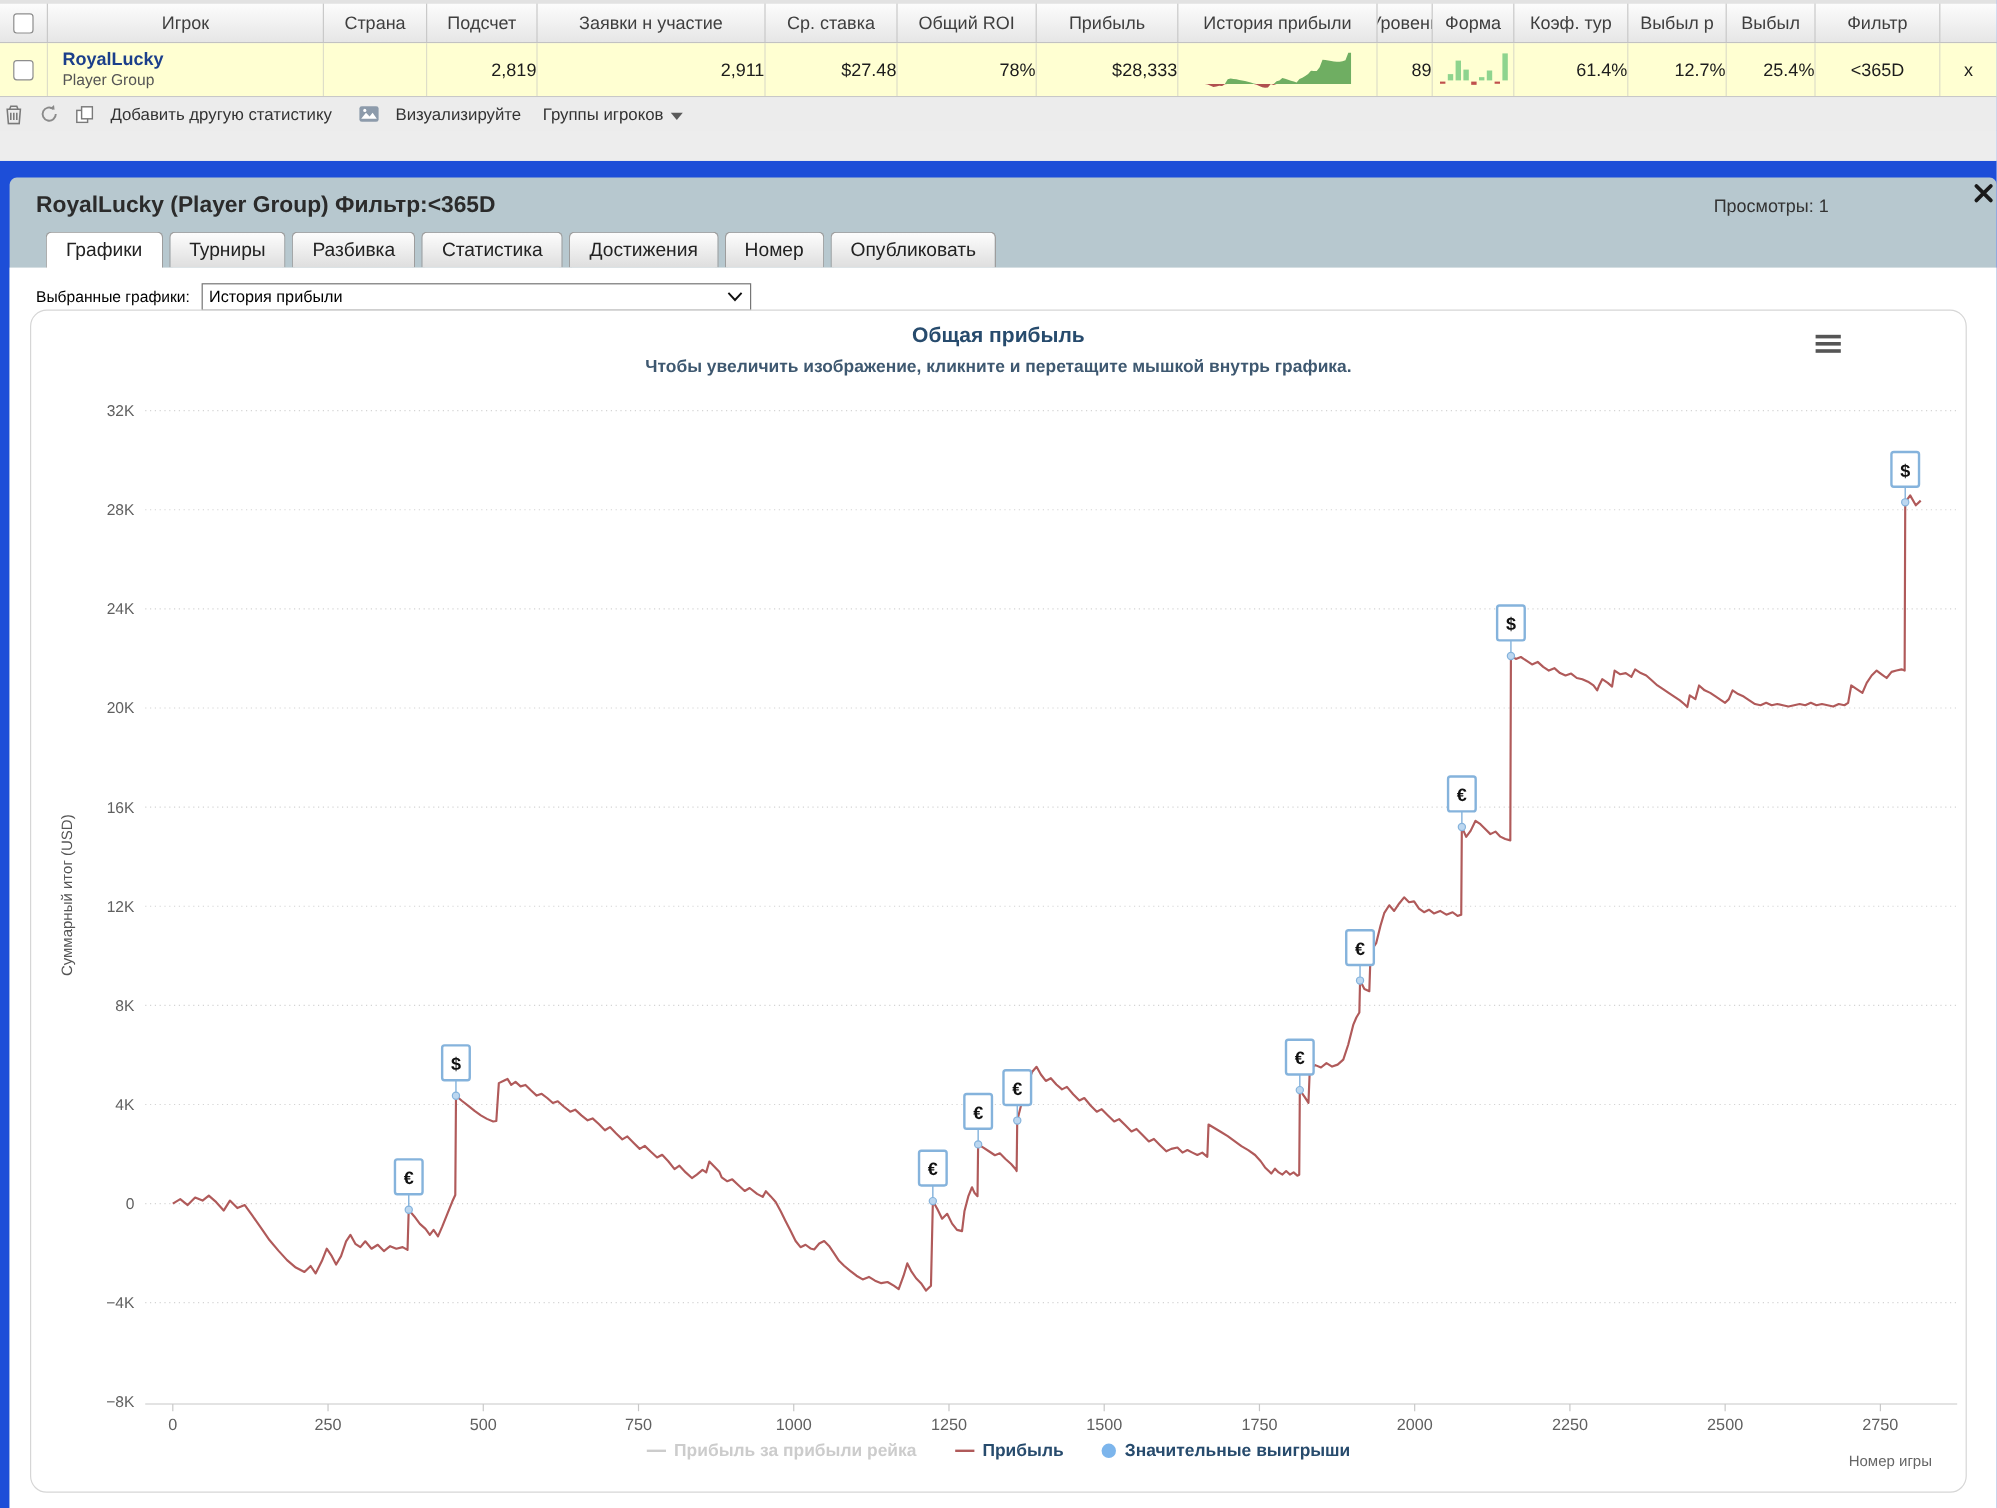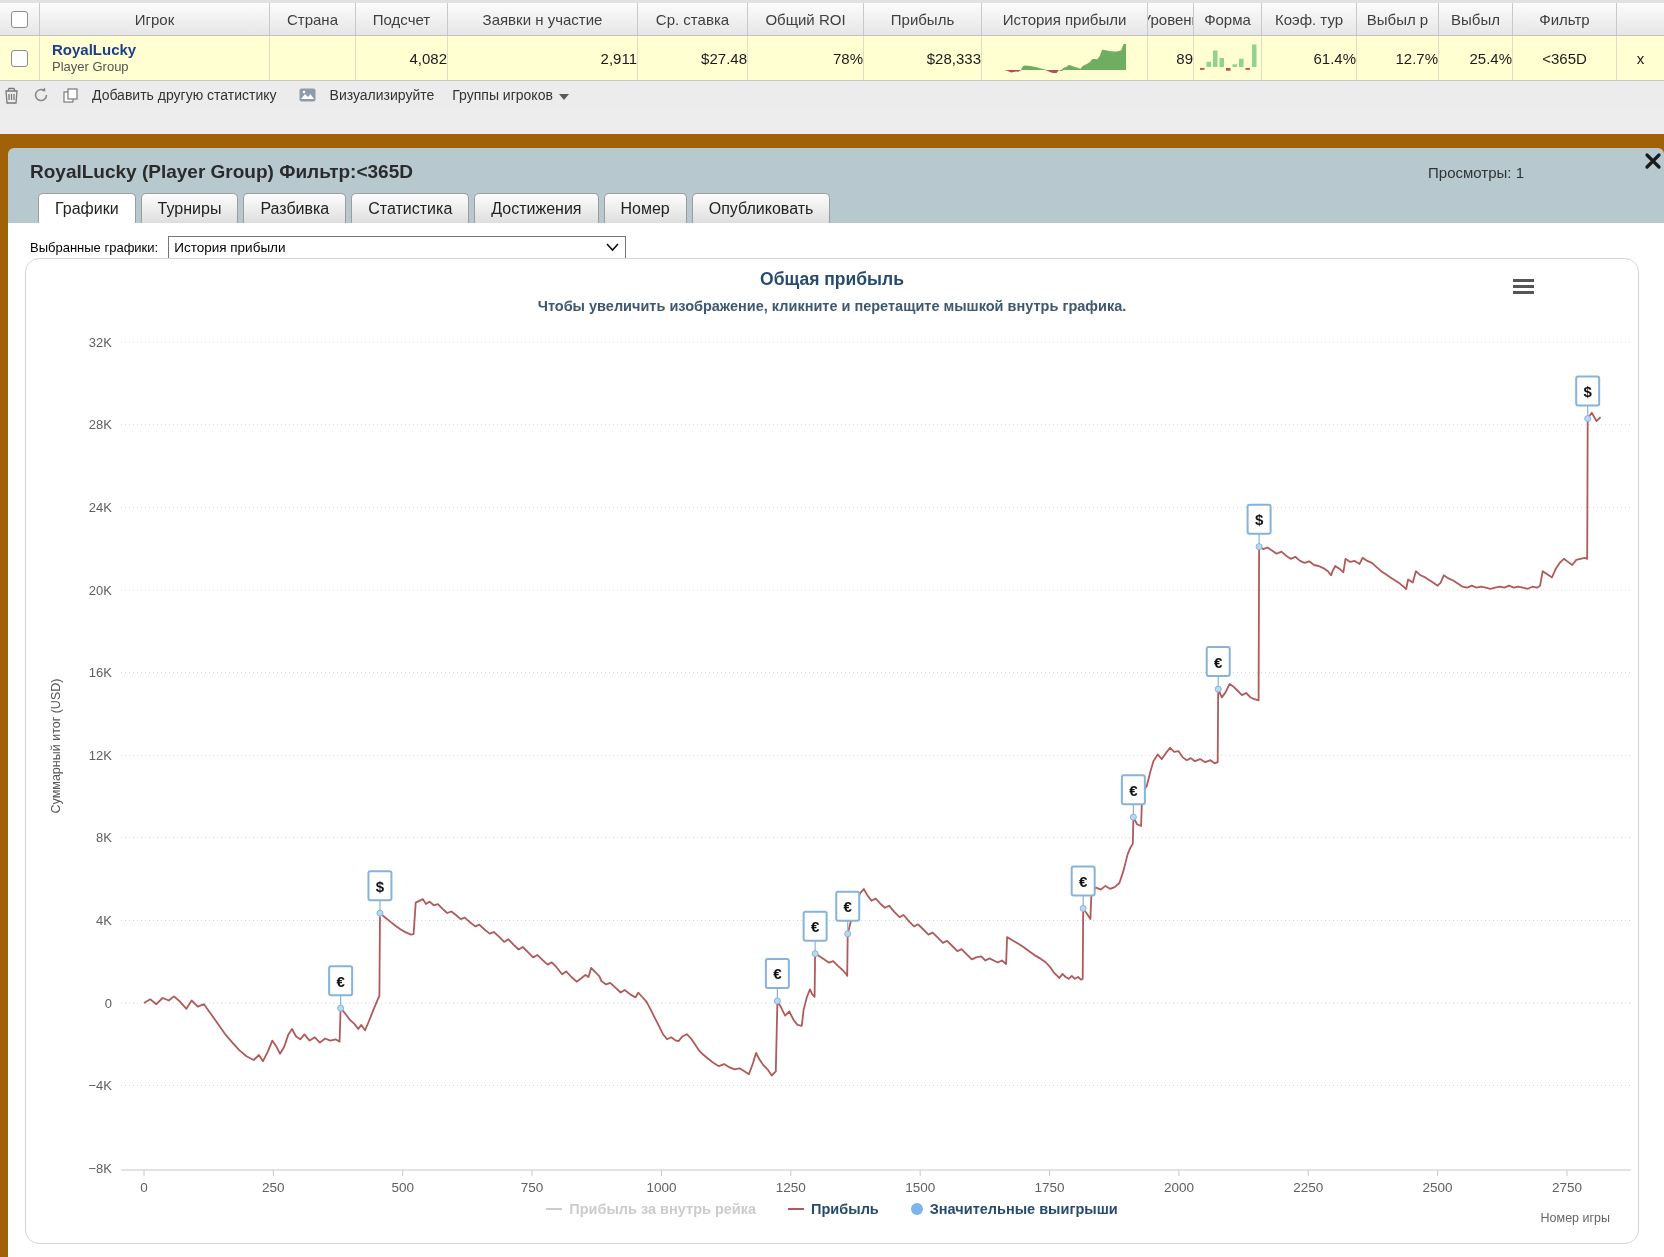--- a/index.html
+++ b/index.html
@@ -1,18 +1,18 @@
 <!DOCTYPE html>
 <html><head>
 <meta charset="utf-8">
 <style>
   * { margin:0; padding:0; box-sizing:border-box; }
   html,body { background:#fff; }
   .page { position:relative; width:1664px; height:1257px; overflow:hidden;
-          font-family:"Liberation Sans", sans-serif; background:#a16207; }
+          font-family:"Liberation Sans", sans-serif; background:#1d4ed8; }
 
   
   .widget { position:absolute; top:0; left:0; width:1664px; background:#ededed; }
   .thead { display:flex; height:36px; border-top:3px solid #e2e2e2; border-bottom:1px solid #c2c2c2;
            background:linear-gradient(#fcfcfc,#e6e6e6); }
   .thead .cell { display:flex; align-items:center; justify-content:center;
                  font-size:15px; color:#3f3f3f; border-right:1px solid #c9c9c9;
                  white-space:nowrap; overflow:hidden; }
   .trow { display:flex; height:45px; background:#ffffd2; border-bottom:1px solid #c8c8c8; }
   .trow .cell { display:flex; align-items:center; justify-content:flex-end;
@@ -105,21 +105,21 @@
     </div>
     <div class="trow">
       <div class="cell c0">
         <div class="checkbox"></div>
       </div>
       <div class="cell c1 playercell">
         <span class="playername">RoyalLucky</span>
         <span class="playertype">Player Group</span>
       </div>
       <div class="cell c2"></div>
-      <div class="cell c3">4,082</div>
+      <div class="cell c3">2,819</div>
       <div class="cell c4">2,911</div>
       <div class="cell c5">$27.48</div>
       <div class="cell c6">78%</div>
       <div class="cell c7">$28,333</div>
       <div class="cell c8">
         <svg id="spark" width="122" height="38">
             <path d="M0,31 L0.0,31.0 L2.4,31.0 L4.8,31.0 L7.2,31.0 L9.6,31.0 L12.0,31.0 L14.4,31.0 L16.7,31.0 L19.1,27.0 L21.5,26.4 L23.9,26.8 L26.3,27.1 L28.7,27.6 L31.1,28.1 L33.5,28.6 L35.9,29.2 L38.3,29.8 L40.7,30.6 L43.1,31.0 L45.5,31.0 L47.8,31.0 L50.2,31.0 L52.6,31.0 L55.0,30.9 L57.4,31.0 L59.8,28.8 L62.2,28.0 L64.6,25.9 L67.0,26.6 L69.4,27.4 L71.8,28.2 L74.2,29.0 L76.5,29.8 L78.9,26.8 L81.3,25.8 L83.7,24.4 L86.1,22.7 L88.5,20.0 L90.9,20.1 L93.3,20.2 L95.7,17.0 L98.1,10.7 L100.5,10.9 L102.9,11.4 L105.3,11.9 L107.6,12.2 L110.0,12.5 L112.4,12.4 L114.8,12.0 L117.2,11.2 L119.6,5.0 L122.0,4.9 L122,31 Z" fill="#6fae62"></path>
             <path d="M0,31 L0.0,31.0 L2.4,31.4 L4.8,32.4 L7.2,33.6 L9.6,33.0 L12.0,32.5 L14.4,32.7 L16.7,31.3 L19.1,31.0 L21.5,31.0 L23.9,31.0 L26.3,31.0 L28.7,31.0 L31.1,31.0 L33.5,31.0 L35.9,31.0 L38.3,31.0 L40.7,31.0 L43.1,31.7 L45.5,32.7 L47.8,33.7 L50.2,34.1 L52.6,34.0 L55.0,31.0 L57.4,31.9 L59.8,31.0 L62.2,31.0 L64.6,31.0 L67.0,31.0 L69.4,31.0 L71.8,31.0 L74.2,31.0 L76.5,31.0 L78.9,31.0 L81.3,31.0 L83.7,31.0 L86.1,31.0 L88.5,31.0 L90.9,31.0 L93.3,31.0 L95.7,31.0 L98.1,31.0 L100.5,31.0 L102.9,31.0 L105.3,31.0 L107.6,31.0 L110.0,31.0 L112.4,31.0 L114.8,31.0 L117.2,31.0 L119.6,31.0 L122.0,31.0 L122,31 Z" fill="#b05050"></path>
           </svg>
       </div>
@@ -300,21 +300,21 @@
             <circle cx="1233.10475" cy="287.63500000000005" r="3" fill="#bcd7f0" stroke="#85b3dc" stroke-width="1"></circle>
             <text x="1233.10475" y="266.13500000000005" text-anchor="middle" font-size="15" font-weight="bold" fill="#111" font-family="Liberation Sans, sans-serif">$</text>
             <line x1="1561.6854999999998" y1="159.60500000000002" x2="1561.6854999999998" y2="146.60500000000002" stroke="#85b3dc" stroke-width="1.2"></line>
             <rect x="1550.1854999999998" y="117.60500000000002" width="23" height="29" rx="2" fill="#ffffff" stroke="#85b3dc" stroke-width="2"></rect>
             <circle cx="1561.6854999999998" cy="159.60500000000002" r="3" fill="#bcd7f0" stroke="#85b3dc" stroke-width="1"></circle>
             <text x="1561.6854999999998" y="138.10500000000002" text-anchor="middle" font-size="15" font-weight="bold" fill="#111" font-family="Liberation Sans, sans-serif">$</text>
           </svg>
         <div class="legend" id="legend">
             <div class="legend-item muted">
               <span class="lswatch-line" style="border-top-color: rgb(204, 204, 204);"></span>
-              <span>Прибыль за внутрь рейка</span>
+              <span>Прибыль за прибыли рейка</span>
             </div>
             <div class="legend-item">
               <span class="lswatch-line" style="border-top-color: rgb(176, 90, 90);"></span>
               <span>Прибыль</span>
             </div>
             <div class="legend-item">
               <span class="lswatch-dot" style="background: rgb(124, 181, 236);"></span>
               <span>Значительные выигрыши</span>
             </div>
           </div>

